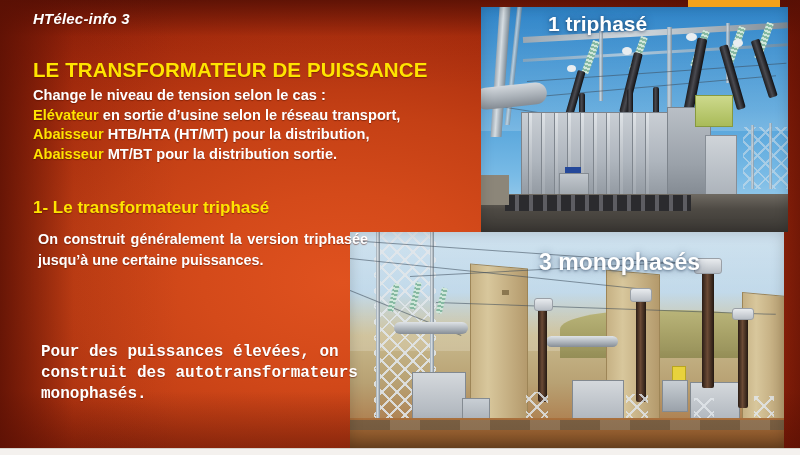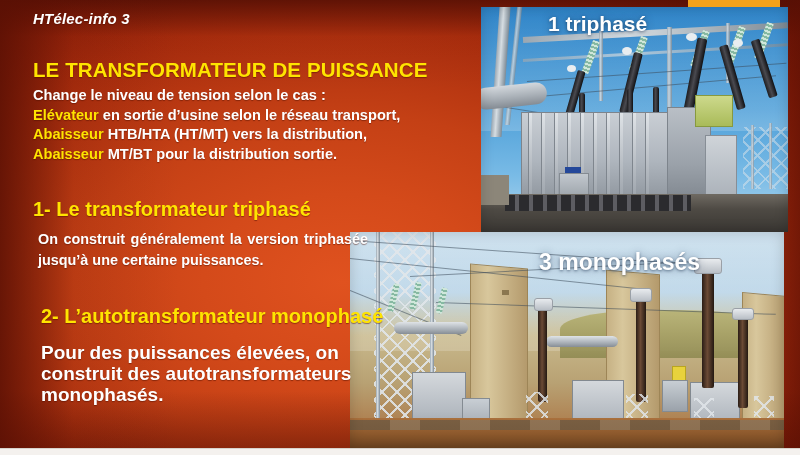--- a/index.html
+++ b/index.html
@@ -99,21 +99,21 @@
     left: 33px;
     top: 86px;
     font-size: 14.6px;
     line-height: 19.5px;
     width: 420px;
   }
   .intro .hl { color: #ffe400; }
 
   .section-head {
     position: absolute;
-    font-size: 20px;
+    font-size: 17px;
     font-weight: bold;
     color: #ffe400;
     text-shadow: 0 1px 1px rgba(80,15,0,0.5);
     z-index: 6;
   }
   .head-1 { left: 33px; top: 198px; }
   .head-2 { left: 41px; top: 305px; }
 
   .body-1 {
     left: 38px;
@@ -121,22 +121,23 @@
     width: 330px;
     font-size: 14.4px;
     line-height: 21px;
     text-align: justify;
     text-align-last: left;
   }
   .body-2 {
     left: 41px;
     top: 342px;
     width: 345px;
-    font-size: 19px;
+    font-size: 16px;
     line-height: 21px;
+    font-family: Liberation Mono, monospace;
   }
 
   
   .photo {
     position: absolute;
     overflow: hidden;
     z-index: 4;
   }
   .photo-1 {
     left: 481px;
@@ -254,28 +255,27 @@
 
   <div class="accent-tab"></div>
 
   <div class="kicker">HTélec-info 3</div>
 
   <div class="main-title">LE TRANSFORMATEUR DE PUISSANCE</div>
 
   <div class="para intro">
     <div>Change le niveau de tension selon le cas :</div>
     <div><span class="hl">Elévateur</span><span> en sortie d’usine selon le réseau transport,</span></div>
-    <div><span class="hl">Abaisseur</span><span> HTB/HTA (HT/MT) vers la distribution,</span></div>
+    <div><span class="hl">Abaisseur</span><span> HTB/HTA (HT/MT) pour la distribution,</span></div>
     <div><span class="hl">Abaisseur</span><span> MT/BT pour la distribution sortie.</span></div>
   </div>
 
   <div class="section-head head-1">1- Le transformateur triphasé</div>
   <div class="para body-1">On construit généralement la version triphasée jusqu’à une certaine puissances.</div>
 
-  <div class="section-head head-2">2- L’autotransformateur monophasé</div>
   <div class="para body-2">Pour des puissances élevées, on construit des autotransformateurs monophasés.</div>
 
   <div class="photo photo-1">
     <div class="sky-haze"></div>
 
     <div class="pylon" style="left:14px; top:0; width:11px; height:130px; transform:skewX(-4deg);"></div>
     <div class="pylon" style="left:30px; top:0; width:5px; height:118px; transform:skewX(-6deg); opacity:.75;"></div>
 
     <div class="pylon" style="left:42px; top:30px; width:265px; height:6px; transform:rotate(-3.2deg); transform-origin:left center;"></div>
     <div class="pylon" style="left:42px; top:52px; width:265px; height:3px; transform:rotate(-3.4deg); transform-origin:left center; opacity:.7;"></div>

